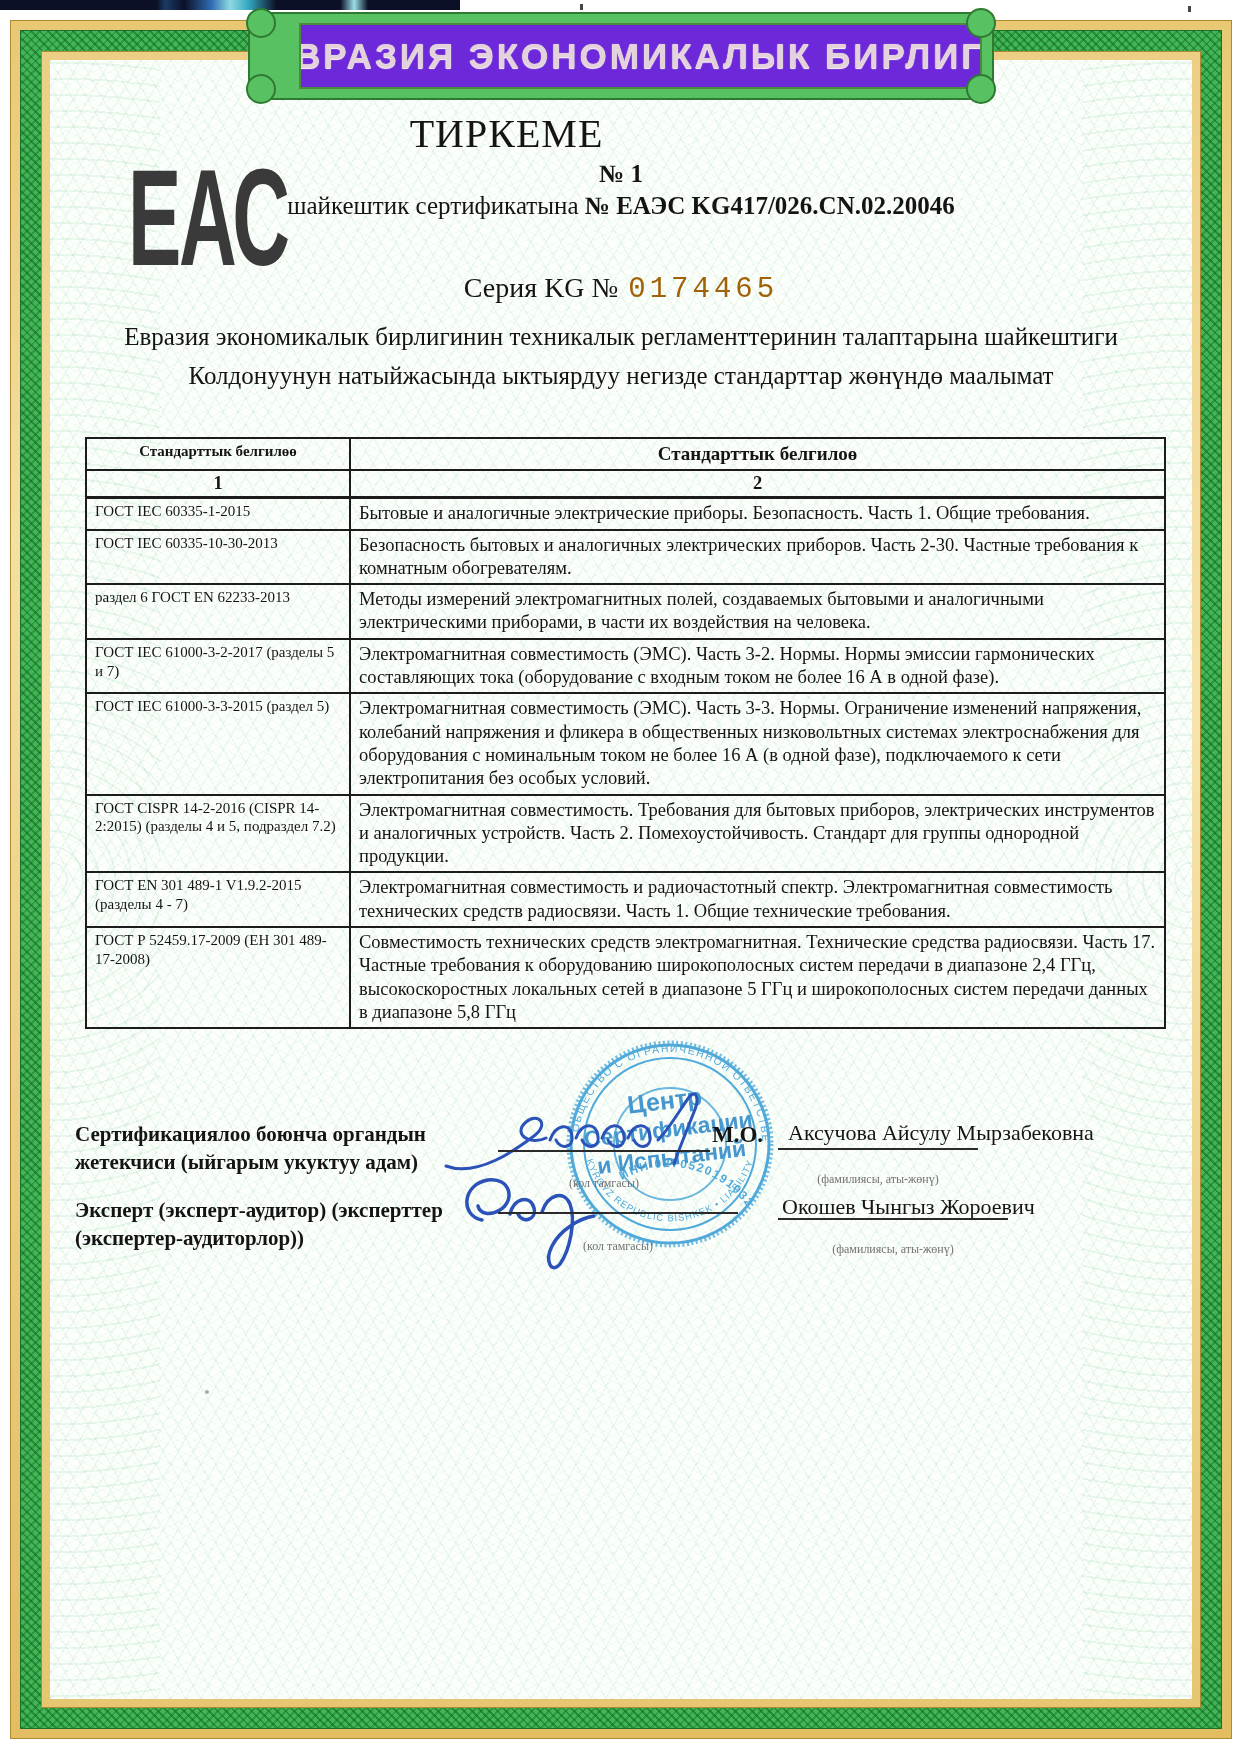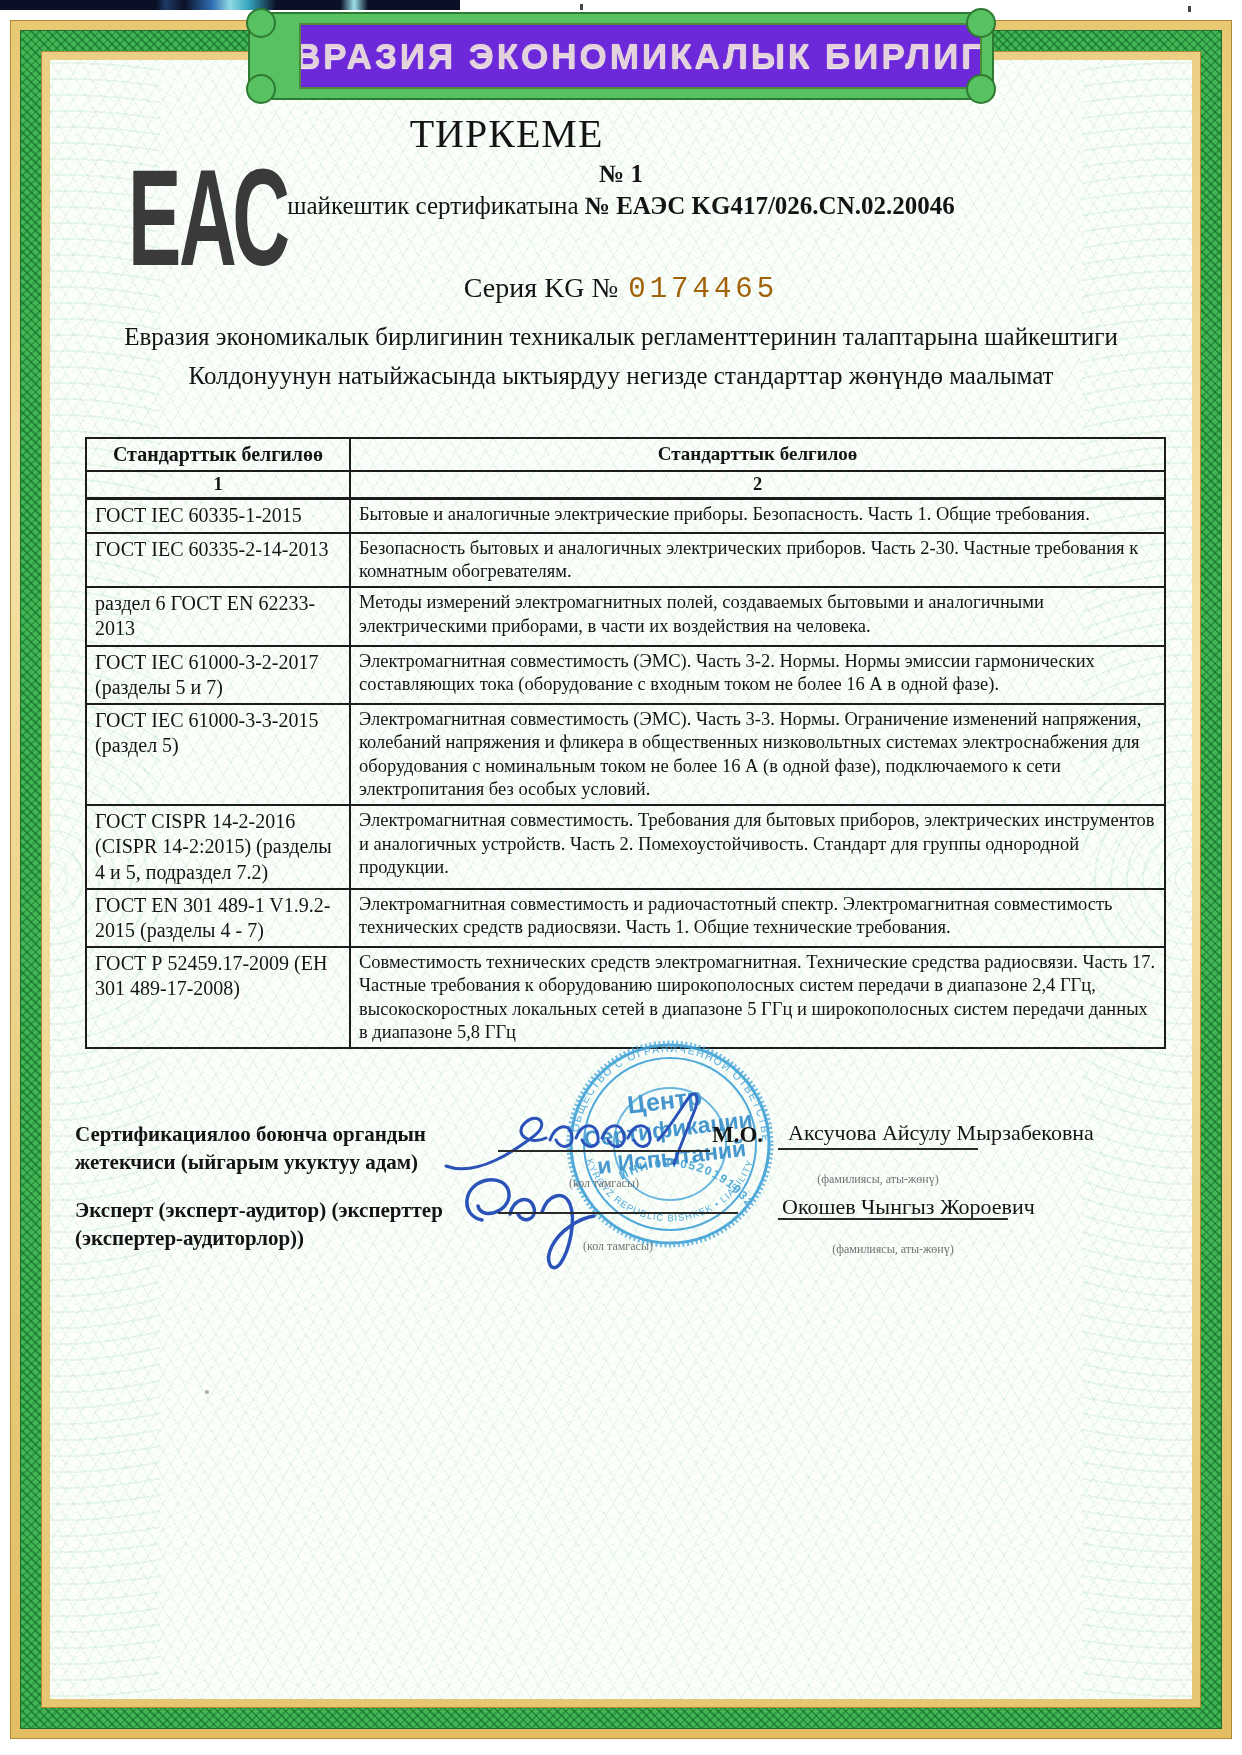--- a/index.html
+++ b/index.html
@@ -64,21 +64,21 @@
     letter-spacing:4px;color:#a16207;margin-left:10px;}
 
   .intro{position:absolute;left:0;width:1242px;top:318px;text-align:center;font-size:25px;line-height:1.55;}
 
   
   table.standards{position:absolute;left:85px;top:437px;width:1081px;border-collapse:collapse;
     font-size:18.5px;line-height:1.26;}
   table.standards td{border:2px solid #1c1c1c;padding:3px 8px;vertical-align:top;}
   td.hd{font-weight:bold;text-align:center;font-size:19px;padding:4px 6px;}
   tr.numrow td{font-weight:bold;text-align:center;border-bottom:3px solid #1c1c1c;padding:1px;}
-  td.std{width:246px;font-size:20px;}
+  td.std{width:246px;font-size:15px;}
 
   
   .sig-label{position:absolute;font-weight:bold;font-size:21px;line-height:1.35;}
   .sig-line{position:absolute;border-bottom:2px solid #2a2a2a;}
   .sig-caption{position:absolute;text-align:center;font-size:12px;color:#737373;}
   .mo{position:absolute;font-weight:bold;font-size:23px;}
   .sig-name{position:absolute;font-size:22px;}
 
   .stamp{position:absolute;left:530px;top:1004px;width:280px;height:280px;opacity:.88;}
   .sig-ink{position:absolute;}
@@ -139,21 +139,21 @@
       </tr>
       <tr class="numrow">
         <td>1</td>
         <td>2</td>
       </tr>
       <tr>
         <td class="std">ГОСТ IEC 60335-1-2015</td>
         <td>Бытовые и аналогичные электрические приборы. Безопасность. Часть 1. Общие требования.</td>
       </tr>
       <tr>
-        <td class="std">ГОСТ IEC 60335-2-14-2013</td>
+        <td class="std">ГОСТ IEC 60335-10-30-2013</td>
         <td>Безопасность бытовых и аналогичных электрических приборов. Часть 2-30. Частные требования к комнатным обогревателям.</td>
       </tr>
       <tr>
         <td class="std">раздел 6 ГОСТ EN 62233-2013</td>
         <td>Методы измерений электромагнитных полей, создаваемых бытовыми и аналогичными электрическими приборами, в части их воздействия на человека.</td>
       </tr>
       <tr>
         <td class="std">ГОСТ IEC 61000-3-2-2017 (разделы 5 и 7)</td>
         <td>Электромагнитная совместимость (ЭМС). Часть 3-2. Нормы. Нормы эмиссии гармонических составляющих тока (оборудование с входным током не более 16 А в одной фазе).</td>
       </tr>

